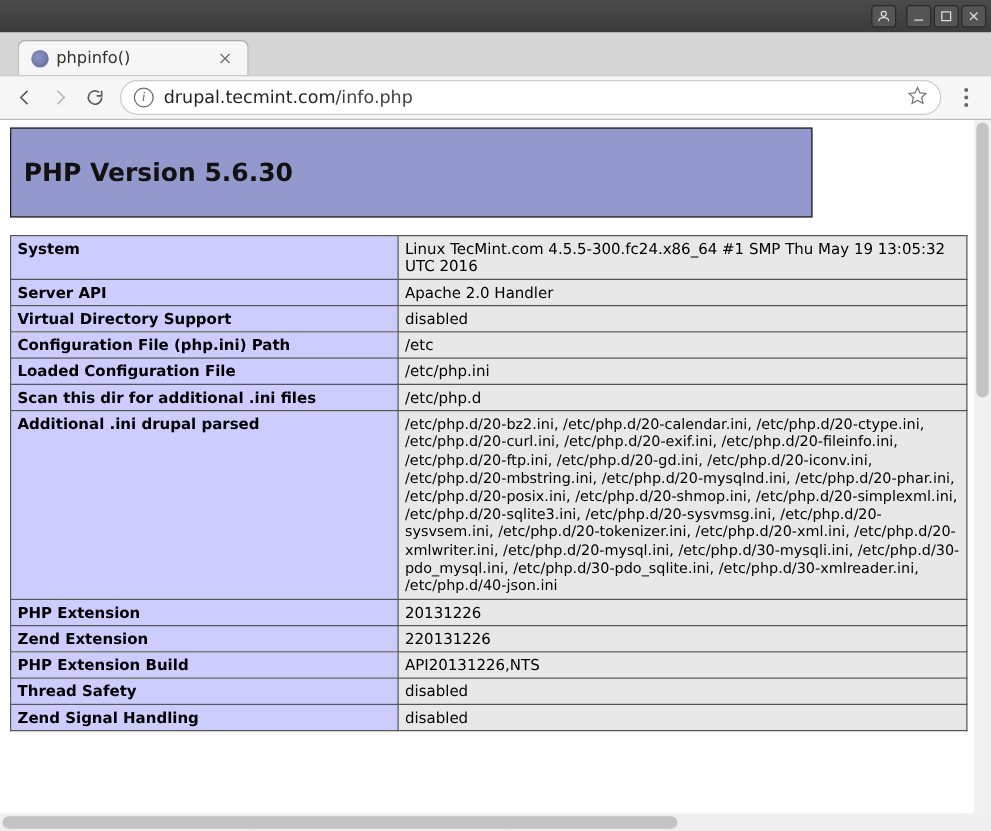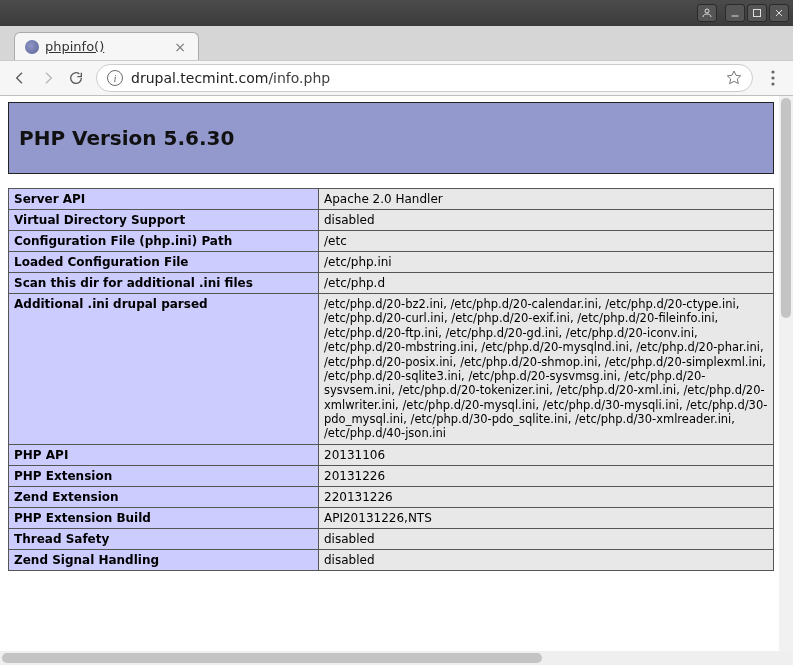--- a/index.html
+++ b/index.html
@@ -52,21 +52,21 @@
     padding: 0 10px;
     font-size: 13px;
     color: #333;
     position: relative;
   }
   .tab .favicon {
     width: 14px; height: 14px; margin-right: 6px;
     border-radius: 7px;
     background: radial-gradient(circle at 40% 40%, #8e96c6 0%, #6b73a6 70%);
   }
-  .tab .tab-title { flex: 1; white-space: nowrap; overflow: hidden; text-overflow: ellipsis; text-decoration: underline; }
+  .tab .tab-title { flex: 1; white-space: nowrap; overflow: hidden; text-overflow: ellipsis; }
   .tab .tab-close { color: #777; font-size: 14px; cursor: pointer; padding: 0 2px; }
 
   
   .toolbar {
     height: 36px;
     background: #f6f6f6;
     border-top: 1px solid #ccc;
     border-bottom: 1px solid #bfbfbf;
     display: flex;
     align-items: center;
@@ -143,21 +143,21 @@
     font-family: "DejaVu Sans", Arial, sans-serif;
   }
 
   
   .php-header {
     background: #9399cc;
     border: 1px solid #222;
     height: 72px;
     display: flex; align-items: center;
     padding: 0 10px;
-    width: 766px;
+    width: 642px;
   }
   .php-header h1 {
     font-size: 20px; font-weight: bold; color: #111;
   }
 
   table.phpinfo {
     margin-top: 14px;
     border-collapse: collapse;
     width: 766px;
     table-layout: fixed;
@@ -269,20 +269,24 @@
     <div class="php-header">
       <h1>PHP Version 5.6.30</h1>
     </div>
     <table class="phpinfo">
       <colgroup>
           <col>
           <col>
         </colgroup>
       <tbody id="phpinfo-body">
           <tr>
+            <th>System</th>
+            <td>Linux TecMint.com 4.5.5-300.fc24.x86_64 #1 SMP Thu May 19 13:05:32 UTC 2016</td>
+          </tr>
+          <tr>
             <th>Server API</th>
             <td>Apache 2.0 Handler</td>
           </tr>
           <tr>
             <th>Virtual Directory Support</th>
             <td>disabled</td>
           </tr>
           <tr>
             <th>Configuration File (php.ini) Path</th>
             <td>/etc</td>
@@ -291,24 +295,20 @@
             <th>Loaded Configuration File</th>
             <td>/etc/php.ini</td>
           </tr>
           <tr>
             <th>Scan this dir for additional .ini files</th>
             <td>/etc/php.d</td>
           </tr>
           <tr>
             <th>Additional .ini drupal parsed</th>
             <td class="long">/etc/php.d/20-bz2.ini, /etc/php.d/20-calendar.ini, /etc/php.d/20-ctype.ini, /etc/php.d/20-curl.ini, /etc/php.d/20-exif.ini, /etc/php.d/20-fileinfo.ini, /etc/php.d/20-ftp.ini, /etc/php.d/20-gd.ini, /etc/php.d/20-iconv.ini, /etc/php.d/20-mbstring.ini, /etc/php.d/20-mysqlnd.ini, /etc/php.d/20-phar.ini, /etc/php.d/20-posix.ini, /etc/php.d/20-shmop.ini, /etc/php.d/20-simplexml.ini, /etc/php.d/20-sqlite3.ini, /etc/php.d/20-sysvmsg.ini, /etc/php.d/20-sysvsem.ini, /etc/php.d/20-tokenizer.ini, /etc/php.d/20-xml.ini, /etc/php.d/20-xmlwriter.ini, /etc/php.d/20-mysql.ini, /etc/php.d/30-mysqli.ini, /etc/php.d/30-pdo_mysql.ini, /etc/php.d/30-pdo_sqlite.ini, /etc/php.d/30-xmlreader.ini, /etc/php.d/40-json.ini</td>
-          </tr>
-          <tr>
-            <th>PHP API</th>
-            <td>20131106</td>
           </tr>
           <tr>
             <th>PHP Extension</th>
             <td>20131226</td>
           </tr>
           <tr>
             <th>Zend Extension</th>
             <td>220131226</td>
           </tr>
           <tr>

